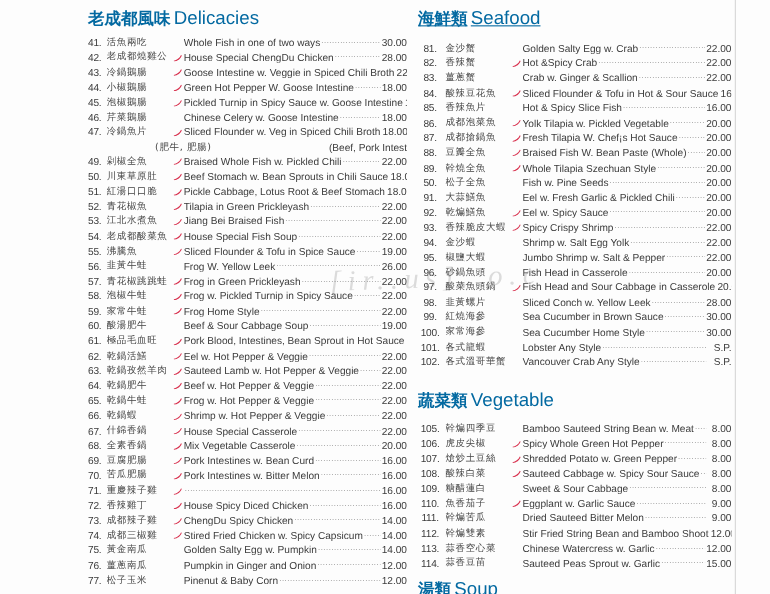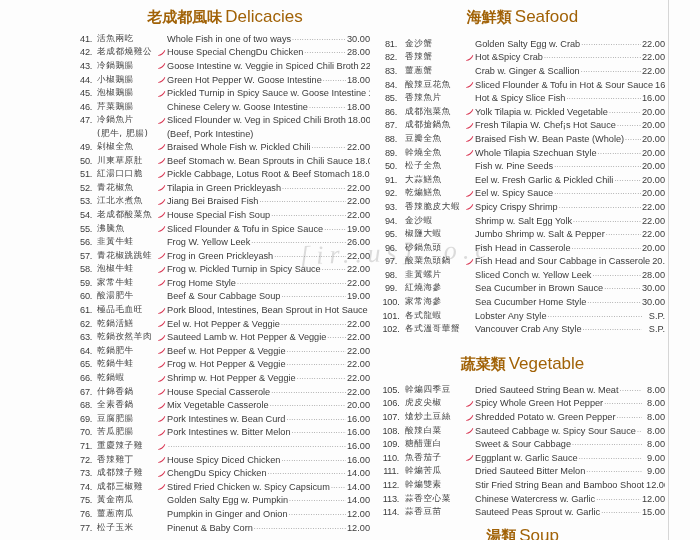--- a/index.html
+++ b/index.html
@@ -8,39 +8,39 @@
     background:#fdfdfd;
     font-family:"DejaVu Sans", sans-serif;
     color:#3a3a3a;
   }
   .page { position:absolute; top:0; left:0; width:700px; height:540px; }
   .col { position:absolute; }
   .col-left { left:80px; top:0; width:290px; }
   .col-right { left:380px; top:0; width:285px; }
   .vline { position:absolute; left:668px; top:0; width:1px; height:540px; background:#d6d6d6; }
   .heading {
-    text-align:center; color:#a16207; font-size:17px; line-height:20px;
+    color:#0369a1; font-size:17px; line-height:20px;
     font-family:"Liberation Sans", sans-serif; white-space:nowrap;
   }
   .heading .zh { font-family:"DejaVu Sans", sans-serif; font-size:15px; font-weight:bold; margin-right:3px; }
   .row {
     display:flex; align-items:center; height:13.6px; font-size:9.2px;
     white-space:nowrap; font-family:"Liberation Sans", sans-serif; color:#3b3b3b;
   }
   .num { width:17px; text-align:left; letter-spacing:-0.2px; }
   .col-right .num { width:22px; text-align:center; margin-right:3px; }
   .zh-name { width:58px; font-family:"DejaVu Sans", sans-serif; font-size:8.6px; color:#444; overflow:hidden; letter-spacing:0.6px; }
   .chili { width:12px; height:10px; display:inline-flex; align-items:center; justify-content:center; }
   .chili svg { width:9px; height:7px; }
   .en { flex:1; display:flex; overflow:hidden; }
   .en .label { flex:0 0 auto; }
   .en .dots { flex:1 1 auto; overflow:hidden; color:#777; letter-spacing:0.5px; font-size:7px; margin:0 1px; }
   .en .dots::before { content:"......................................................................................................................"; }
   .price { flex:0 0 auto; text-align:right; min-width:22px; }
-  .sub { height:13px; }
+  .sub { height:13px;gap:44px; }
   .watermark {
     position:absolute; left:300px; top:238px; font-size:26px; letter-spacing:6px;
     color:rgba(120,120,120,0.25); font-family:"Liberation Serif", serif; font-style:italic;
     transform:rotate(-2deg); pointer-events:none;
   }
 </style>
 </head>
 <body>
 
 <div class="page">
@@ -531,21 +531,21 @@
           <span class="en">
             <span class="label">Pinenut &amp; Baby Corn</span>
             <span class="dots"></span>
             <span class="price">12.00</span>
           </span>
         </div>
       </div>
   </div>
 
   <div class="col col-right">
-    <div class="heading" style="margin-top:7px;margin-bottom:10px;">
+    <div class="heading" style="margin-top:7px;margin-bottom:10px;text-decoration:underline;">
       <span class="zh">海鮮類</span><span>Seafood</span>
     </div>
     <div>
         <div class="row">
           <span class="num">81.</span>
           <span class="zh-name">金沙蟹</span>
           <span class="chili"></span>
           <span class="en">
             <span class="label">Golden Salty Egg w. Crab</span>
             <span class="dots"></span>
@@ -802,21 +802,21 @@
 
     <div class="heading" style="margin-top:18px;margin-bottom:9px;">
       <span class="zh">蔬菜類</span><span>Vegetable</span>
     </div>
     <div>
         <div class="row">
           <span class="num">105.</span>
           <span class="zh-name">幹煸四季豆</span>
           <span class="chili"></span>
           <span class="en">
-            <span class="label">Dried Sauteed String Bean w. Meat</span>
+            <span class="label">Bamboo Sauteed String Bean w. Meat</span>
             <span class="dots"></span>
             <span class="price">8.00</span>
           </span>
         </div>
         <div class="row">
           <span class="num">106.</span>
           <span class="zh-name">虎皮尖椒</span>
           <span class="chili">
             <svg viewBox="0 0 10 8">
               <path d="M1 7 C4 6.5 7 4.5 8.5 1.2 L9.3 1.6 C8.2 5 5 7.6 1.2 7.8 Z" fill="#d8324f"></path>

